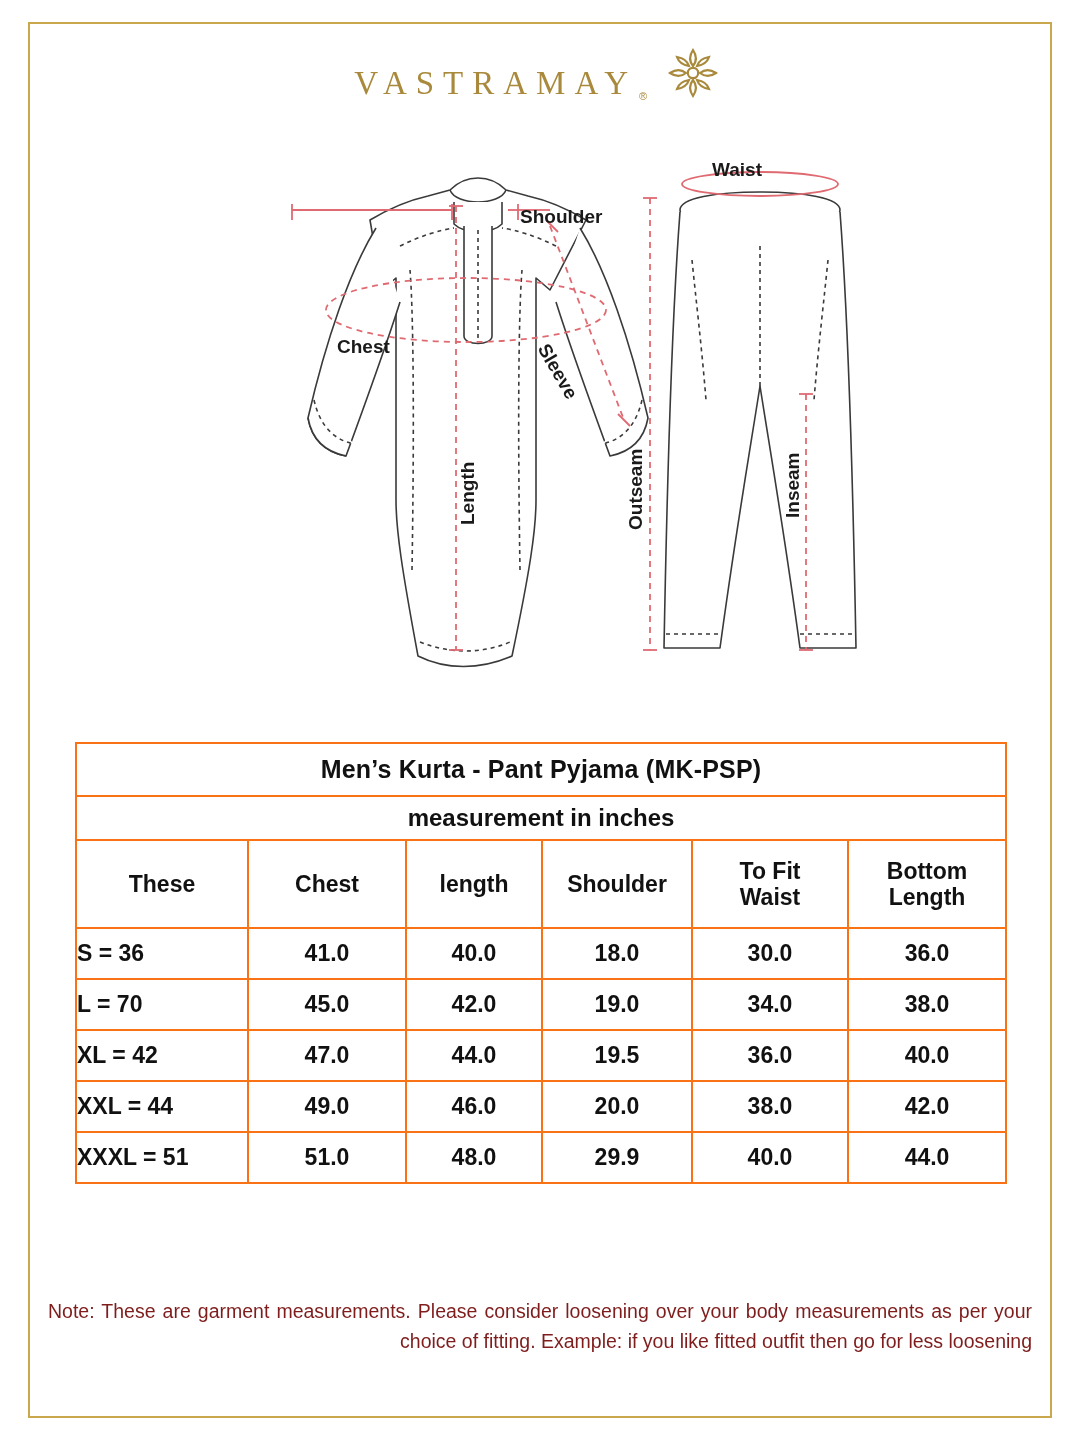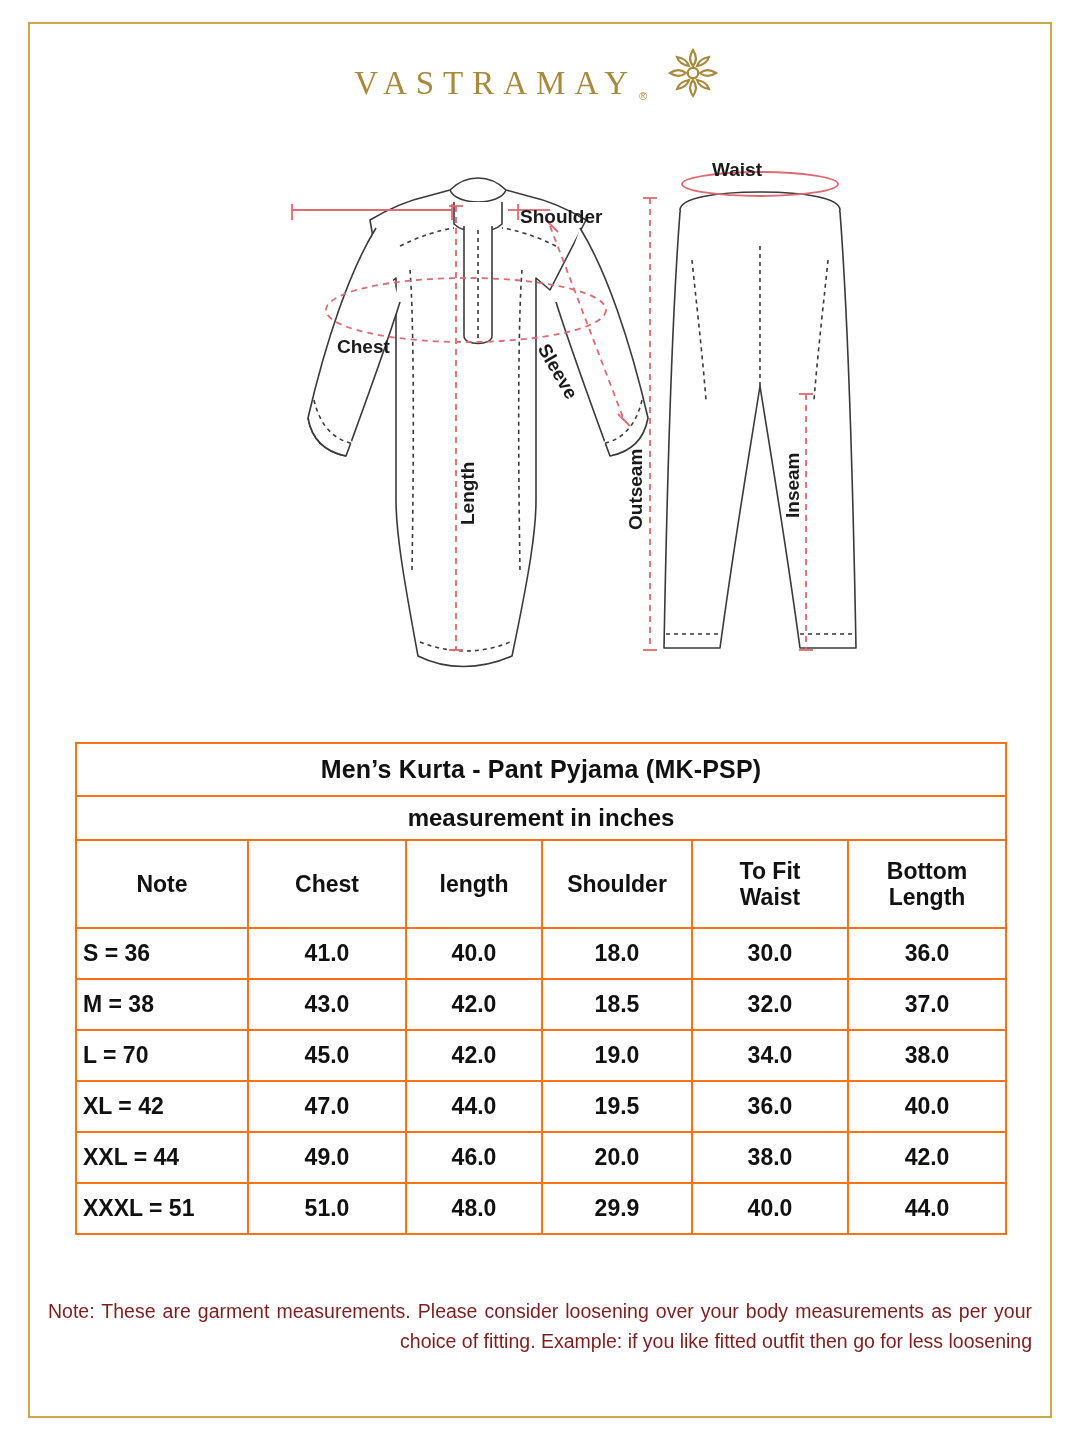--- a/index.html
+++ b/index.html
@@ -124,21 +124,21 @@
     line-height: 1.15;
   }
   .tbl-body td {
     font-size: 23px;
     font-weight: 700;
     height: 47px;
     vertical-align: middle;
   }
   .tbl-body td.size-cell {
     text-align: left;
-    padding-left: 6px;
+    padding-left: 0;
   }
 
   
   .note {
     position: absolute;
     left: 48px;
     top: 1296px;
     width: 984px;
     font-size: 19.5px;
     line-height: 1.55;
@@ -311,21 +311,21 @@
     </colgroup>
     <tbody>
       <tr>
         <td class="tbl-title" colspan="6">Men’s Kurta - Pant Pyjama (MK-PSP)</td>
       </tr>
       <tr>
         <td class="tbl-sub" colspan="6">measurement in inches</td>
       </tr>
       <tr class="tbl-head">
         <td>
-          <span>Note</span>
+          <span>These</span>
         </td>
         <td>
           <span>Chest</span>
         </td>
         <td>
           <span>length</span>
         </td>
         <td>
           <span>Shoulder</span>
         </td>
@@ -341,28 +341,20 @@
 
       <tr class="tbl-body">
         <td class="size-cell">S = 36</td>
         <td>41.0</td>
         <td>40.0</td>
         <td>18.0</td>
         <td>30.0</td>
         <td>36.0</td>
       </tr>
       <tr class="tbl-body">
-        <td class="size-cell">M = 38</td>
-        <td>43.0</td>
-        <td>42.0</td>
-        <td>18.5</td>
-        <td>32.0</td>
-        <td>37.0</td>
-      </tr>
-      <tr class="tbl-body">
         <td class="size-cell">L = 70</td>
         <td>45.0</td>
         <td>42.0</td>
         <td>19.0</td>
         <td>34.0</td>
         <td>38.0</td>
       </tr>
       <tr class="tbl-body">
         <td class="size-cell">XL = 42</td>
         <td>47.0</td>

